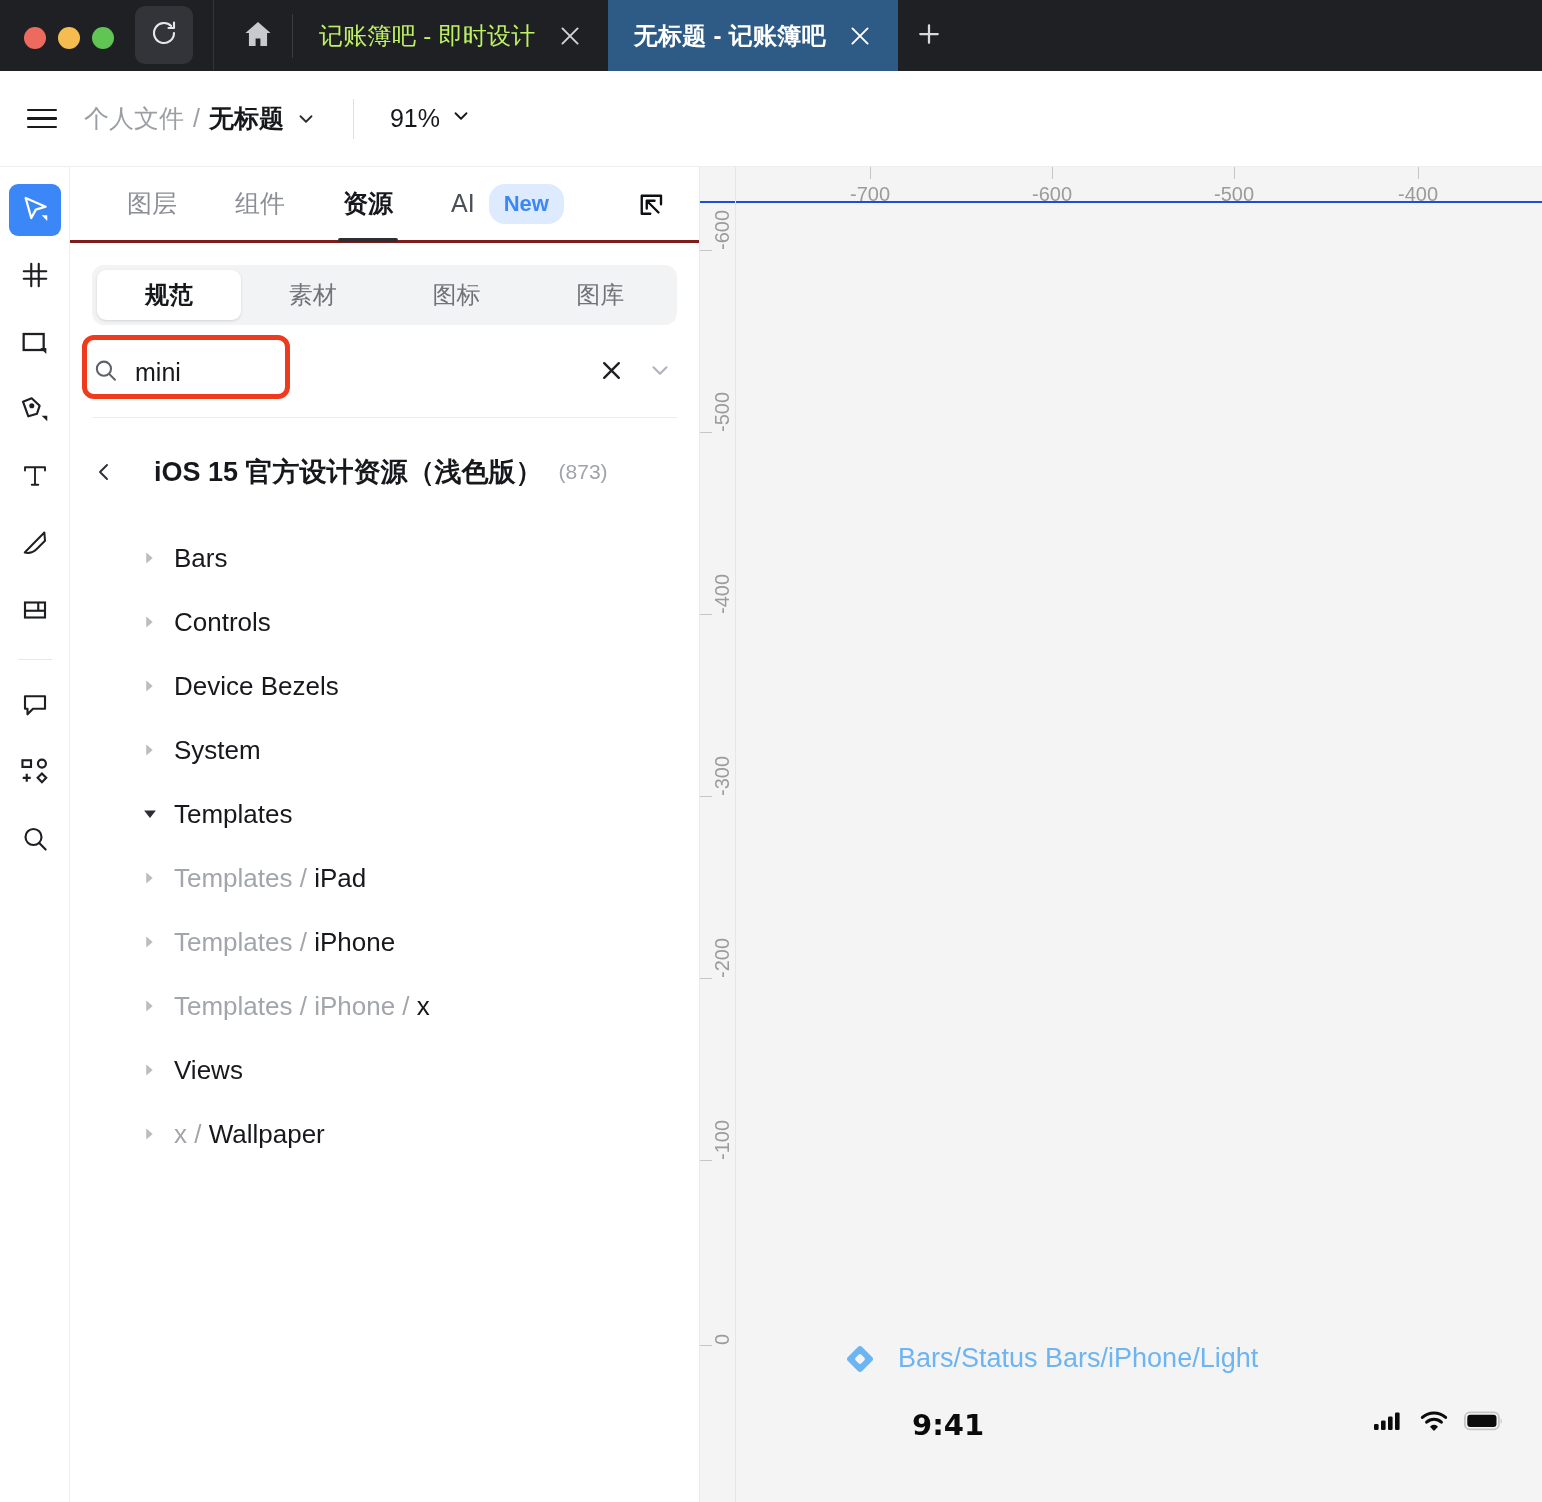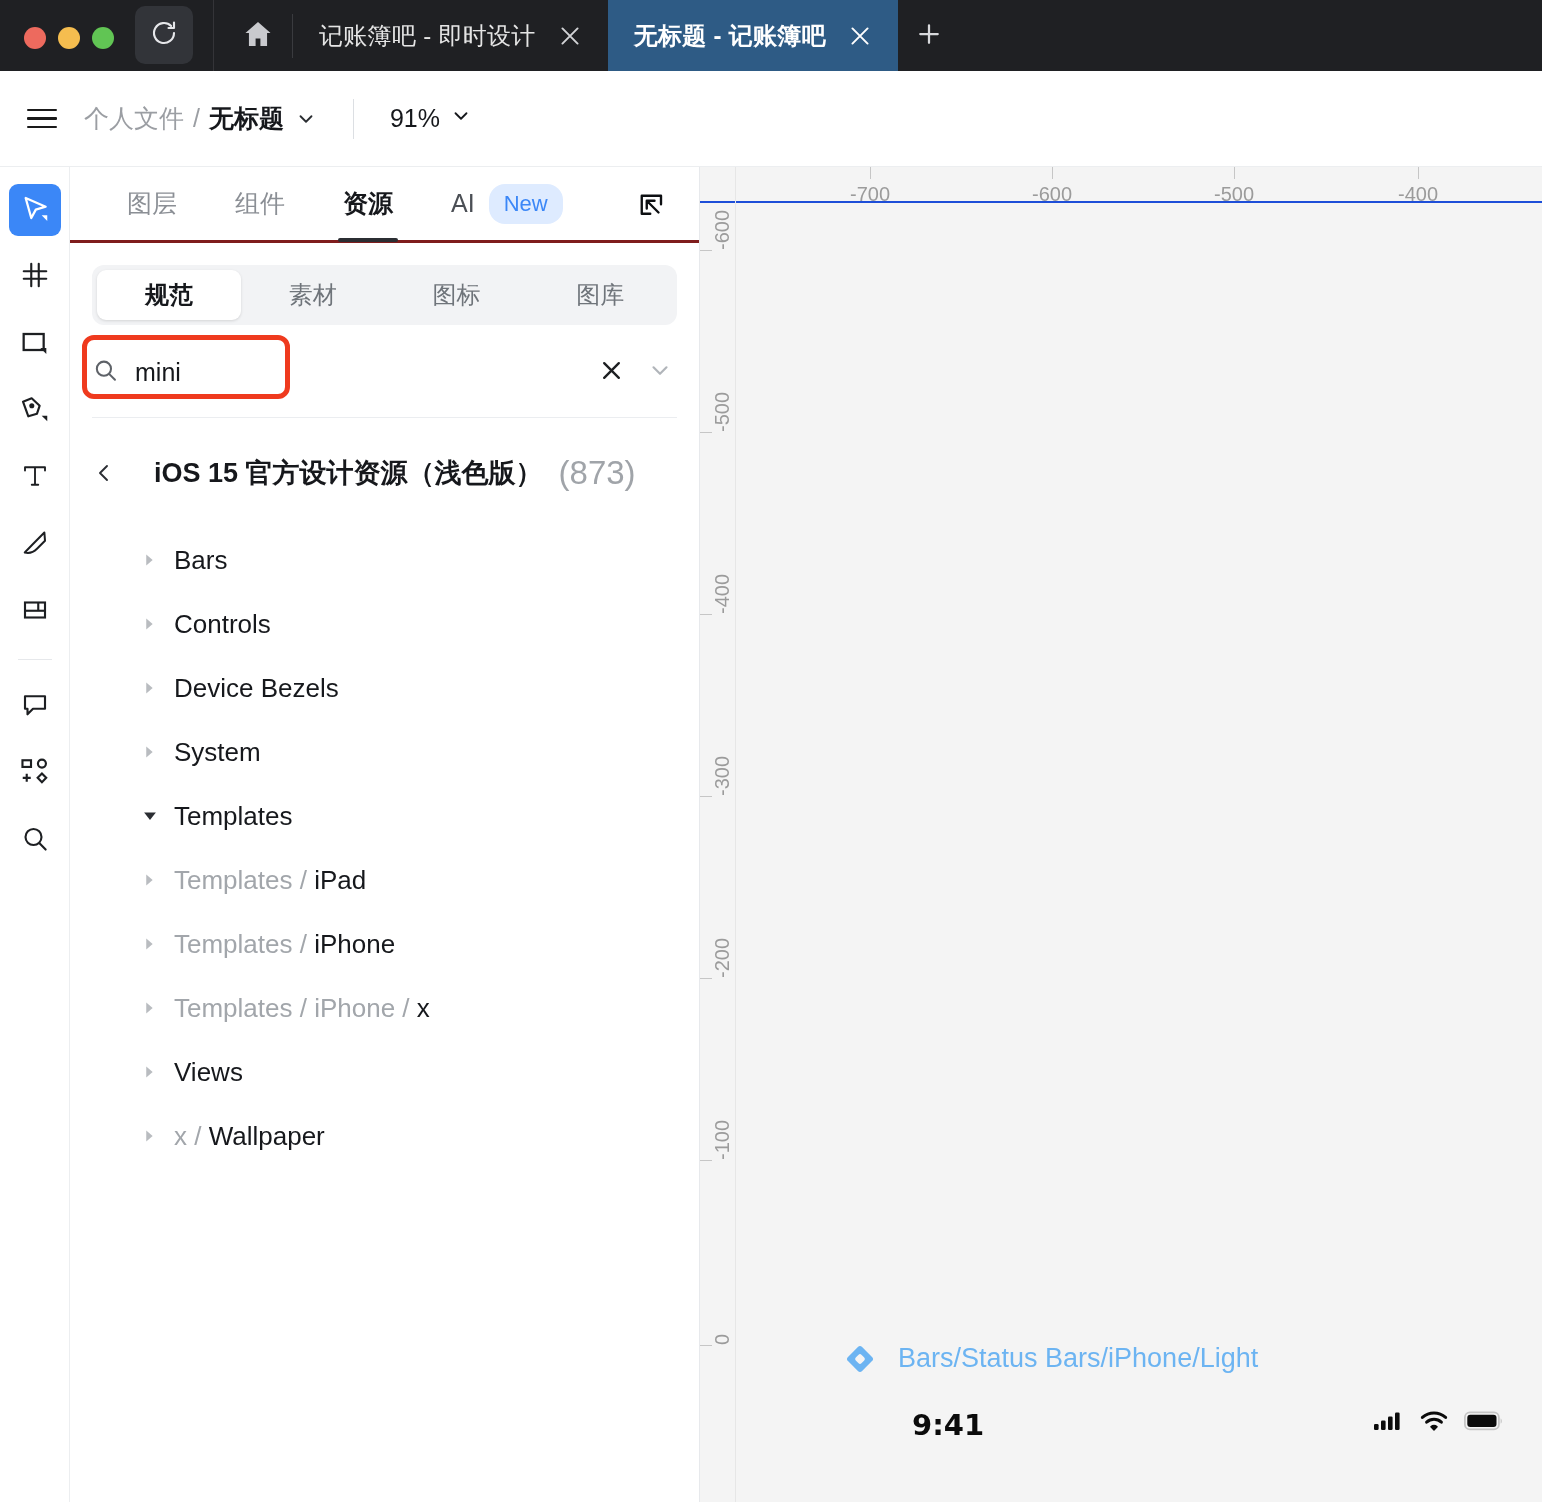--- a/index.html
+++ b/index.html
@@ -33,21 +33,21 @@
   }
   .chrome-sep {
     width: 1px; height: 71px; background: #343438; margin-left: 20px;
   }
   .tabstrip { display: flex; align-items: flex-end; height: 71px; }
   .tab {
     height: 71px; display: flex; align-items: center;
     padding: 0 22px 0 26px; gap: 18px; position: relative;
   }
   .tab-home { padding: 0 18px 0 28px; }
-  .tab-inactive { color: #e5e5e5; }
+  .tab-inactive { color: #bef264; }
   .tab-active { background: #2e5b85; color: #ffffff; }
   .tab-title { font-size: 24px; font-weight: 500; letter-spacing: .3px; white-space: nowrap; }
   .tab-active .tab-title { font-weight: 700; }
   .tab-close {
     width: 32px; height: 32px; display: flex; align-items: center; justify-content: center;
     color: #d2d3d6;
   }
   .tab-divider { width: 1px; height: 44px; background: #3a3b3f; align-self: center; }
   .newtab {
     width: 62px; height: 71px; display: flex; align-items: center; justify-content: center;
@@ -100,21 +100,21 @@
     font-size: 25px; color: #8b8f95; height: 76px;
     display: flex; align-items: center; padding: 0 29px; position: relative;
   }
   .ptab.active { color: #16181c; font-weight: 700; }
   .ptab.active::after {
     content: ""; position: absolute; left: 24px; right: 24px; bottom: 0;
     height: 4px; background: #2b2e33; border-radius: 2px;
   }
   .ptab-ai { padding-right: 10px; color: #4b4f55; }
   .badge-new {
-    background: #deebff; color: #3b87f7; font-size: 22px; font-weight: 400;
+    background: #deebff; color: #3b87f7; font-size: 22px; font-weight: 700;
     padding: 7px 15px; border-radius: 16px; margin-left: 4px;
   }
   .panel-expand {
     position: absolute; right: 30px; top: 22px; width: 36px; height: 36px;
     display: flex; align-items: center; justify-content: center;
   }
 
   
   .segmented {
     margin: 22px 22px 0 22px; height: 60px; background: #f2f3f5; border-radius: 12px;
@@ -143,21 +143,21 @@
   .search-input-text { font-size: 25px; color: #16181c; }
   .search-actions { display: flex; align-items: center; gap: 22px; margin-right: 4px; }
   .panel-hr { margin: 14px 22px 0 22px; height: 1px; background: #ebedf0; }
 
   
   .coll-header {
     display: flex; align-items: center; margin: 36px 22px 0 22px; gap: 0;
   }
   .coll-back { width: 40px; display: flex; align-items: center; justify-content: flex-start; color: #2b2e33; }
   .coll-title { font-size: 27px; font-weight: 700; color: #16181c; margin-left: 22px; }
-  .coll-count { font-size: 33px; color: #a0a4a9; margin-left: 16px; }
+  .coll-count { font-size: 21px; color: #a0a4a9; margin-left: 16px; }
 
   
   .tree { margin-top: 36px; }
   .tree-row { height: 64px; display: flex; align-items: center; padding-left: 100px; }
   .tw { width: 22px; display: flex; align-items: center; margin-left: -28px; margin-right: 10px; }
   .tw svg { display: block; }
   .tree-label { font-size: 26px; color: #16181c; white-space: nowrap; }
   .tree-label .dim { color: #a2a6ab; }
 
   

